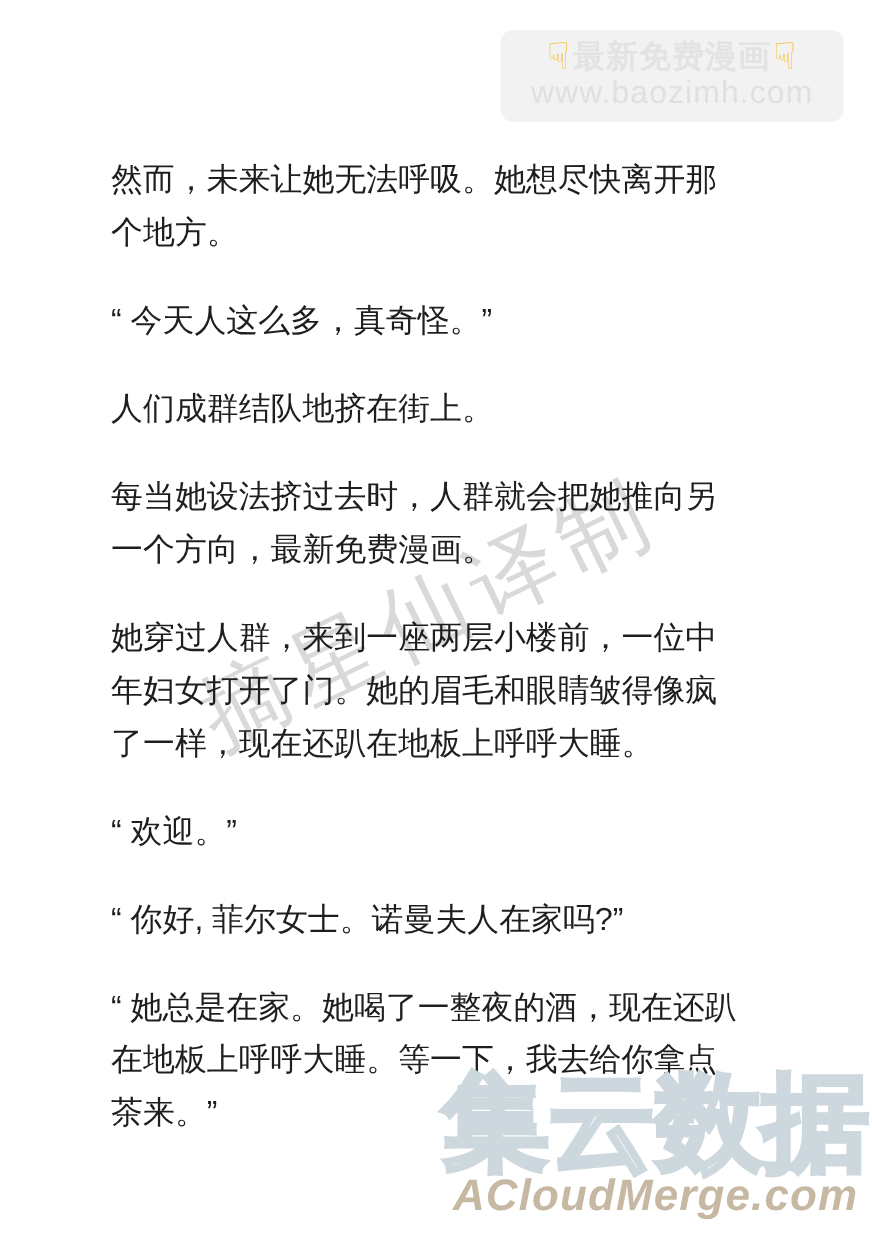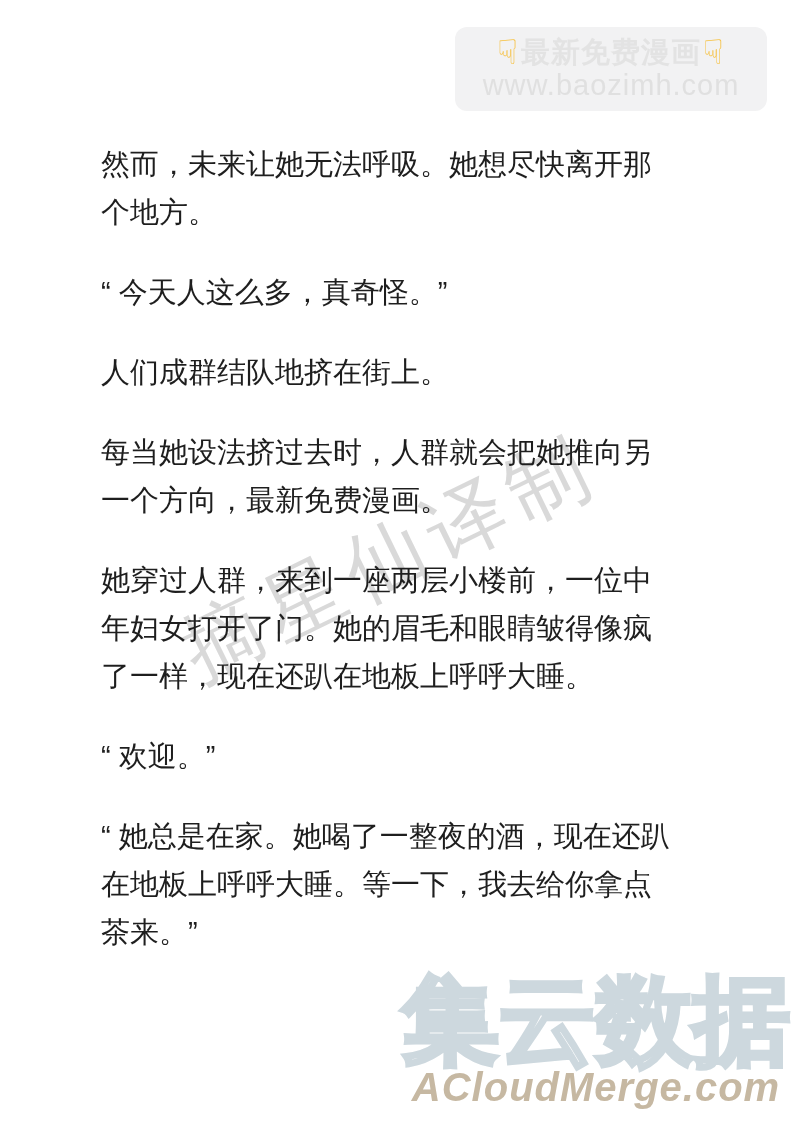--- a/index.html
+++ b/index.html
@@ -114,20 +114,21 @@
 
   <div class="diag-watermark">摘星仙译制</div>
 
   <div class="article">
     <p>然而，未来让她无法呼吸。她想尽快离开那个地方。</p>
     <p>“ 今天人这么多，真奇怪。”</p>
     <p>人们成群结队地挤在街上。</p>
     <p>每当她设法挤过去时，人群就会把她推向另一个方向，最新免费漫画。</p>
     <p>她穿过人群，来到一座两层小楼前，一位中年妇女打开了门。她的眉毛和眼睛皱得像疯了一样，现在还趴在地板上呼呼大睡。</p>
     <p>“ 欢迎。”</p>
+    <p>“ 你好, 菲尔女士。诺曼夫人在家吗?”</p>
     <p>“ 她总是在家。她喝了一整夜的酒，现在还趴在地板上呼呼大睡。等一下，我去给你拿点茶来。”</p>
   </div>
 
   <div class="brand">
     <div class="brand-cn">集云数据</div>
     <div class="brand-url">ACloudMerge.com</div>
   </div>
 
 </div>
 

